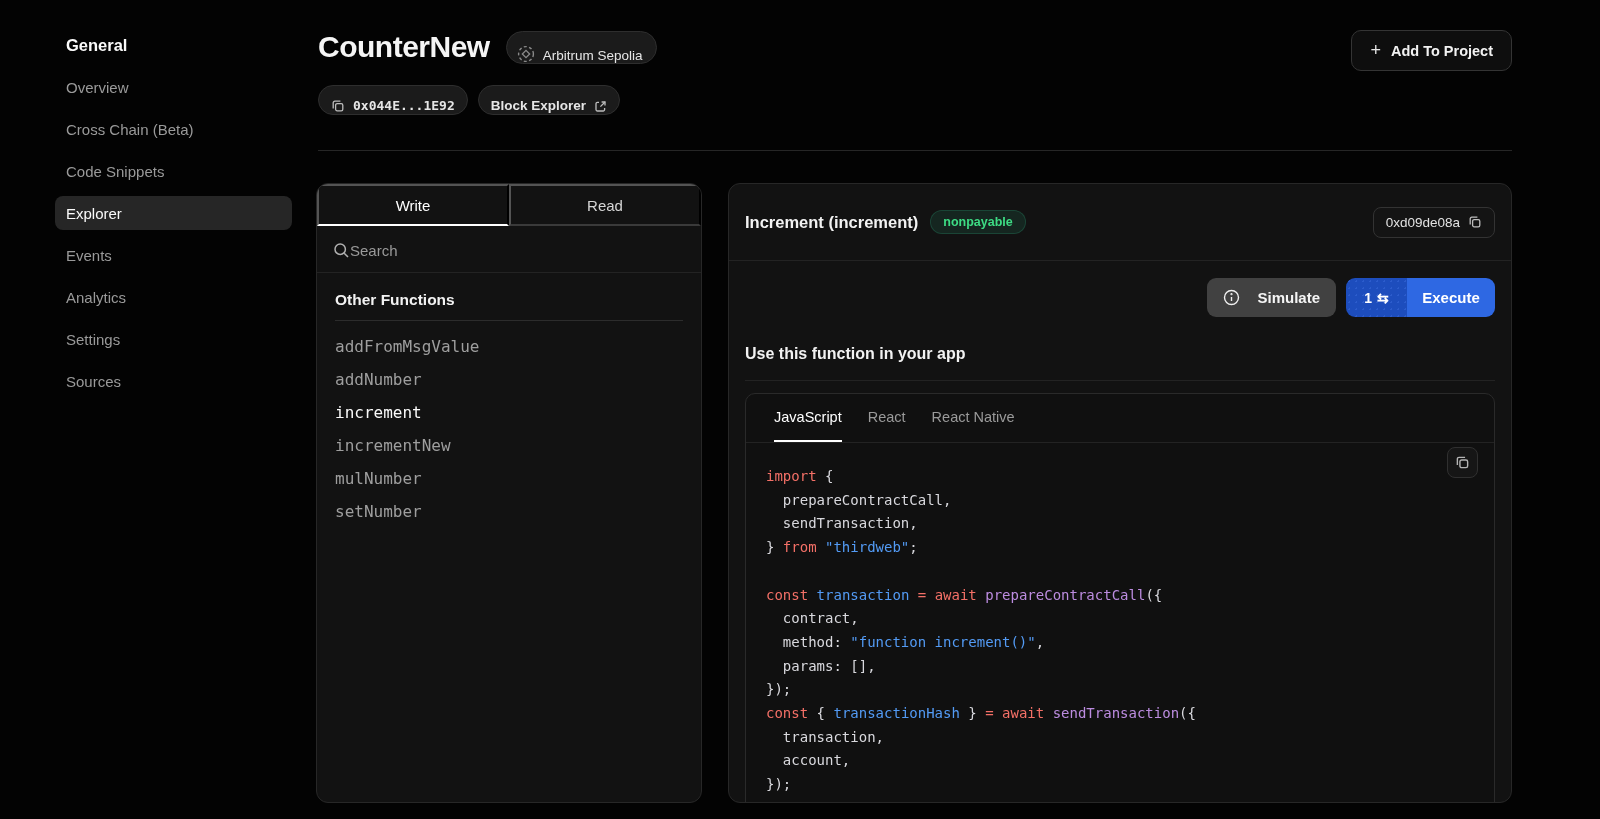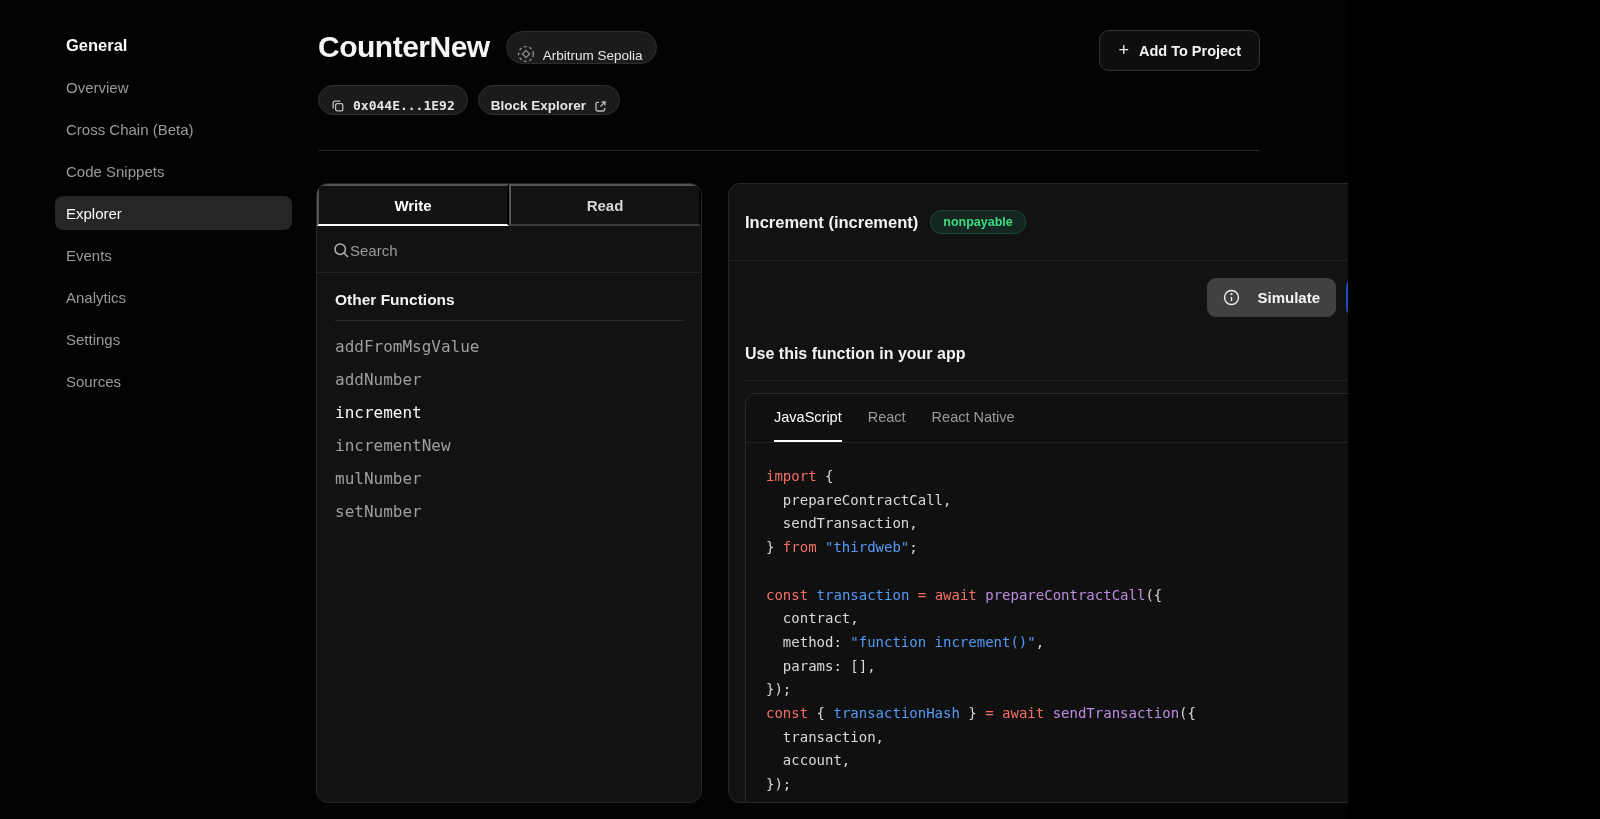--- a/index.html
+++ b/index.html
@@ -1,18 +1,18 @@
 <!DOCTYPE html>
 <html><head>
 <meta charset="utf-8">
 <style>
   * { margin:0; padding:0; box-sizing:border-box; }
   html,body { background:#000; }
   body { font-family:"Liberation Sans", sans-serif; -webkit-font-smoothing:antialiased; }
-  .screen { position:relative; width:1348px; height:819px; background:#030303; overflow:hidden; }
+  .screen { position:relative; width:1600px; height:819px; background:#030303; overflow:hidden; }
 
   
   .sidebar { position:absolute; left:0; top:0; width:300px; height:100%; }
   .sidebar-heading { position:absolute; left:66px; top:36px; font-size:16.5px; font-weight:700; color:#fafafa; }
   .sidebar-nav { position:absolute; left:55px; top:70px; width:237px; list-style:none; }
   .nav-item { height:34px; margin-bottom:8px; display:flex; align-items:center; padding:0 11px;
               border-radius:8px; font-size:15px; color:#9a9a9a; cursor:pointer; }
   .nav-item.active { background:#262626; color:#fafafa; }
 
   
@@ -32,21 +32,21 @@
   .plus-glyph { font-size:18px; font-weight:400; color:#e6e6e6; }
   .header-divider { position:absolute; top:150px; left:318px; right:88px; height:1px; background:#262626; }
 
   
   .panel { position:absolute; top:183px; background:#121212; border:1px solid #272727; border-radius:12px; overflow:hidden; }
   .panel-left  { left:316px; width:386px; height:620px; }
   .panel-right { left:728px; width:784px; height:620px; }
 
   
   .rw-tabs { display:flex; height:42px; }
-  .rw-tab { flex:1; display:flex; align-items:center; justify-content:center; font-size:15px; font-weight:700;
+  .rw-tab { flex:1; display:flex; align-items:center; justify-content:center; font-size:15px; font-weight:400;
             color:#d6d6d6; border-bottom:2px solid #3a3a3a; cursor:pointer; background:transparent; }
   .rw-tab.active { color:#ffffff; border-bottom-color:#ffffff; }
   .search-row { display:flex; align-items:flex-start; height:47px; padding:16px 16px; border-bottom:1px solid #232323; }
   .search-input { flex:1; background:transparent; border:none; outline:none; color:#e6e6e6; font-size:15px; }
   .search-input::placeholder { color:#9a9a9a; }
   .fn-section { padding:18px; }
   .section-heading { font-size:15.5px; font-weight:700; color:#f2f2f2; }
   .section-divider { height:1px; background:#2c2c2c; margin-top:11px; }
   .fn-list { list-style:none; margin-top:16px; }
   .fn-item { font-family:"DejaVu Sans Mono", monospace; font-size:16px; color:#9e9e9e; line-height:19px;

